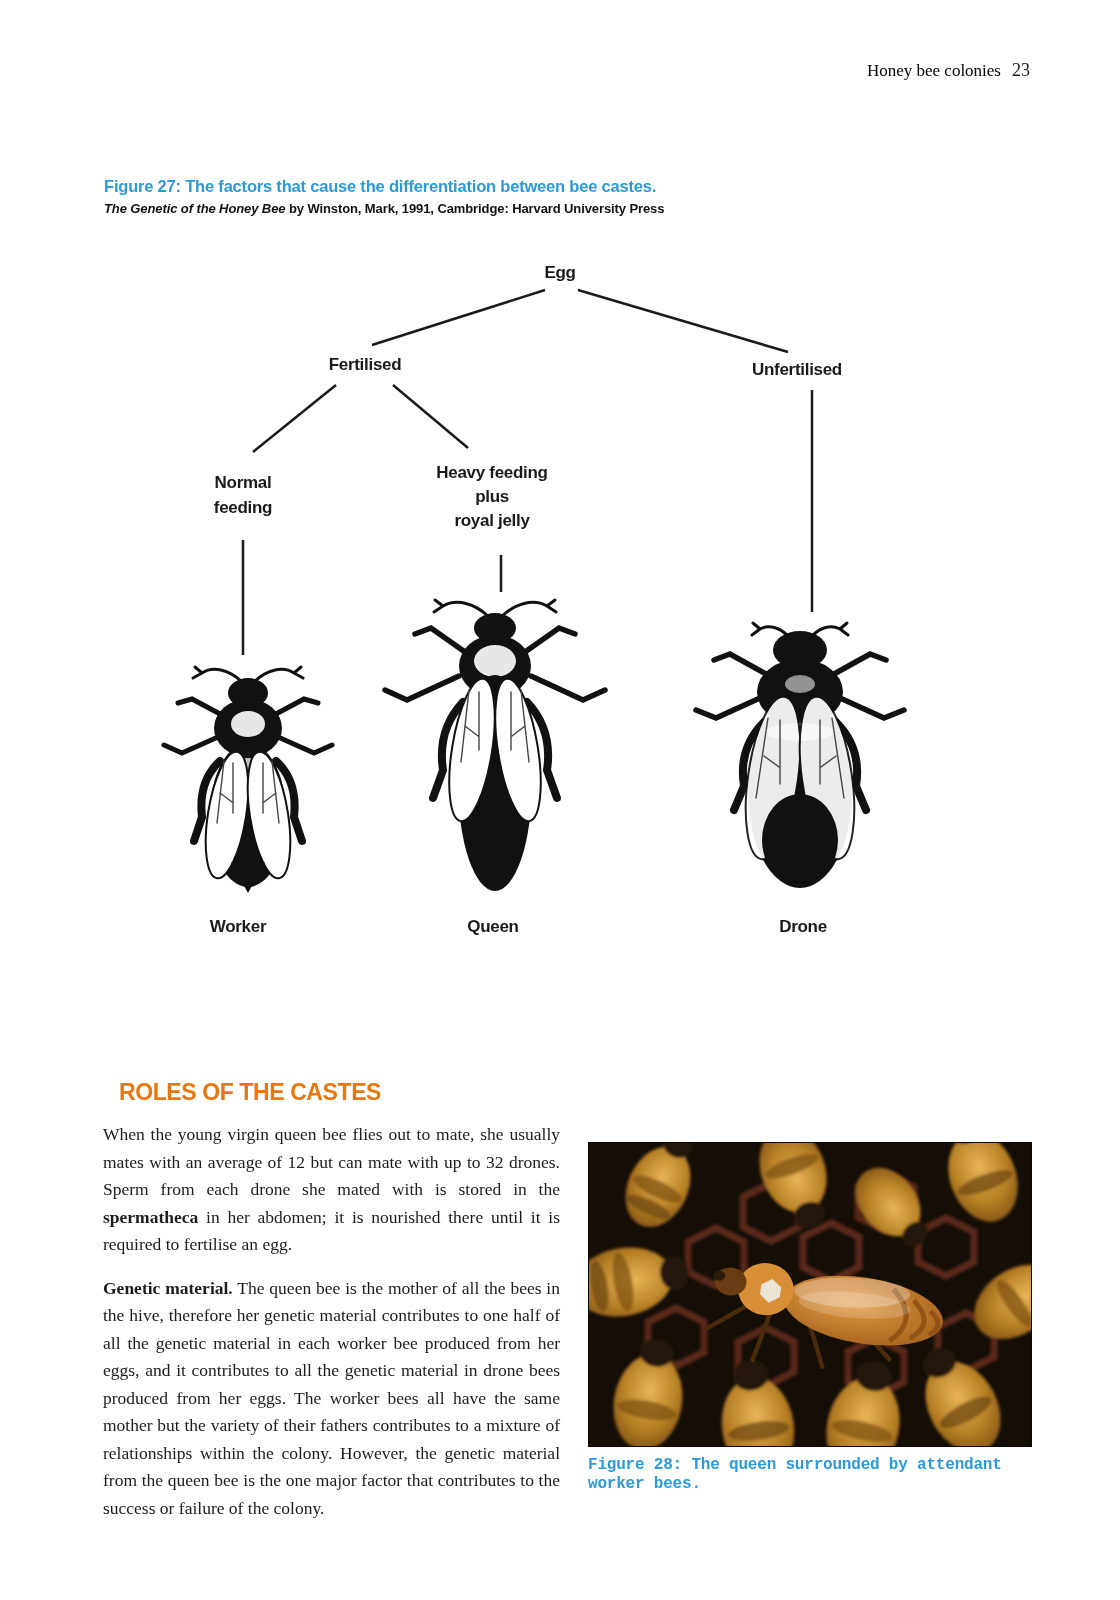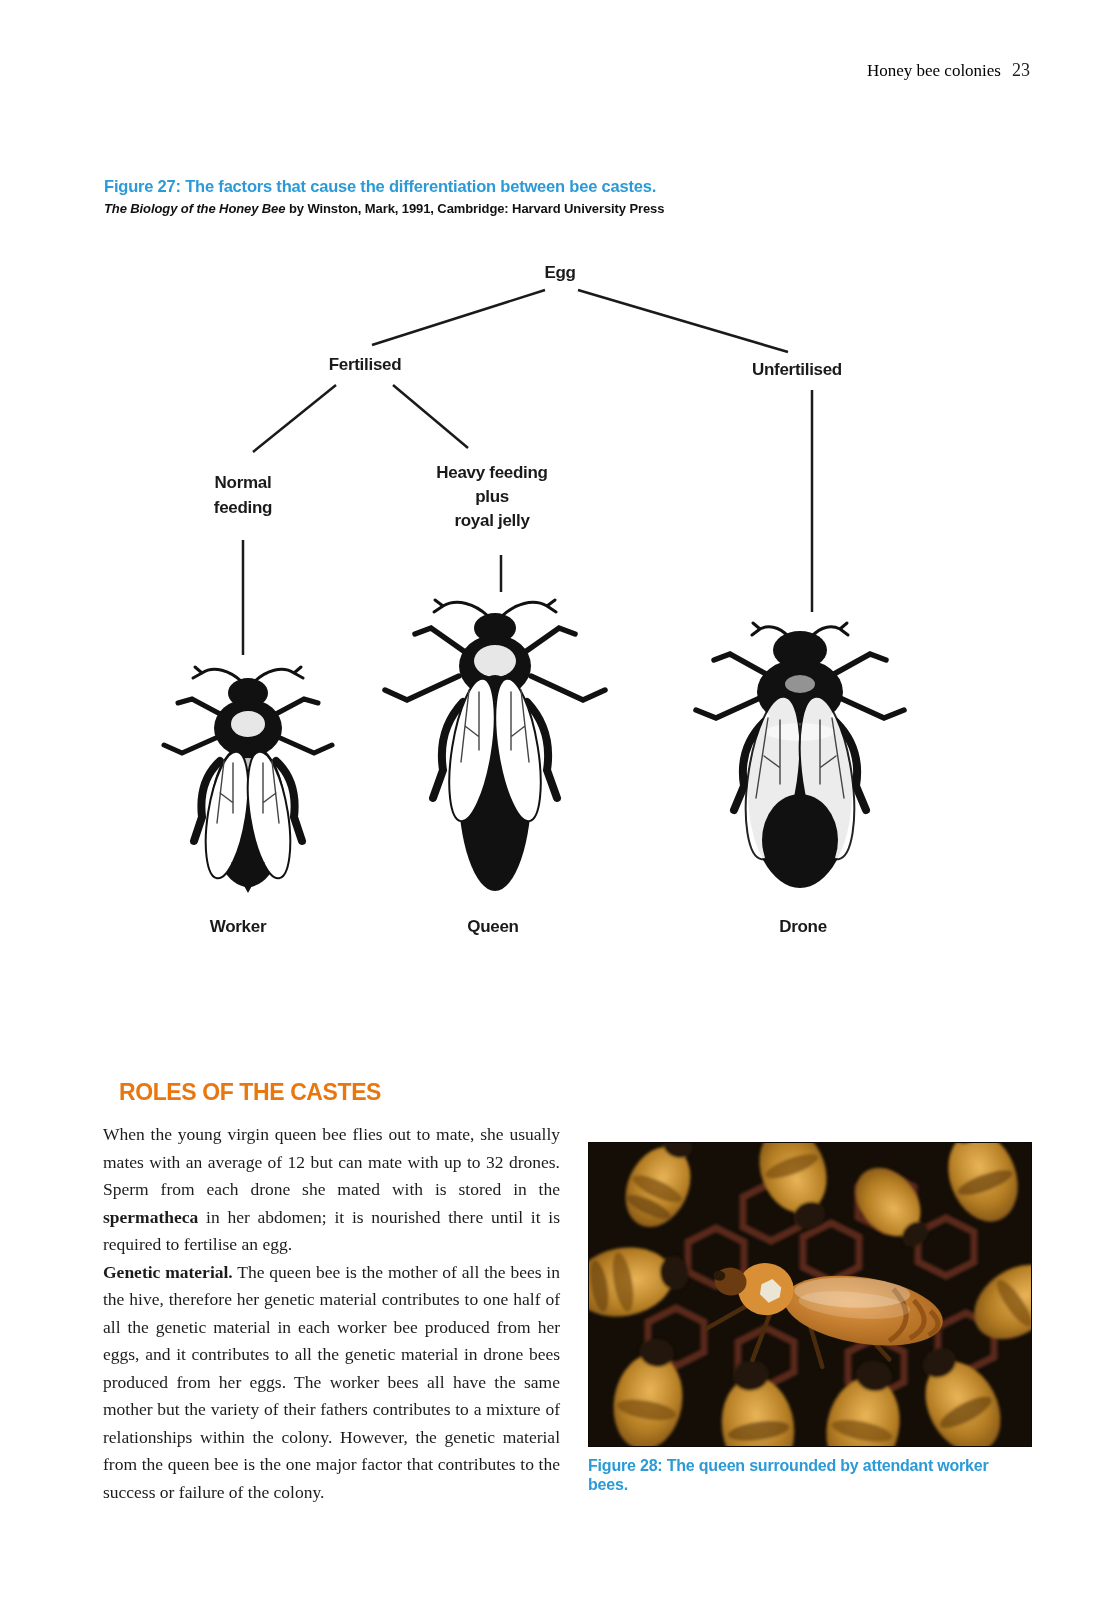--- a/index.html
+++ b/index.html
@@ -41,40 +41,40 @@
     font-size:23px; font-weight:bold; letter-spacing:-0.4px; line-height:1.1;
   }
   .roles-sub {
     margin:3px 0 10px 0; color:#E8770F; font-family:"Liberation Sans", sans-serif;
     font-size:17.5px; font-weight:bold; letter-spacing:-0.2px;
   }
   .body-par {
     margin:0; font-size:17.5px; line-height:27.5px; text-align:justify;
     text-justify:inter-word;
   }
-  .body-par + .body-par { }
+  .body-par + .body-par { margin-top:16px; }
   .body-par .b { font-weight:bold; }
 
   
   .fig28 { position:absolute; left:588px; top:1142px; width:444px; }
   .fig28 .photo { display:block; width:444px; height:305px; }
-  .fig28 .fig28-caption { margin-top:9px; font-size:16px; }
+  .fig28 .fig28-caption { margin-top:9px; font-size:16px;font-family:Liberation Mono, monospace; }
 </style>
 </head>
 <body>
 
 <div class="page">
 
   <div class="page-header">
     <span class="hdr-title">Honey bee colonies</span><span class="hdr-num">23</span>
   </div>
 
   <div class="fig27">
     <div class="cap-blue">Figure 27: The factors that cause the differentiation between bee castes.</div>
-    <div class="fig27-src"><span class="src-italic">The Biology of the Honey Bee</span><span> by Winston, Mark, 1991, Cambridge: Harvard University Press</span></div>
+    <div class="fig27-src"><span class="src-italic">The Genetic of the Honey Bee</span><span> by Winston, Mark, 1991, Cambridge: Harvard University Press</span></div>
   </div>
 
   <div class="diagram-wrap">
     <svg width="1120" height="720" viewBox="0 0 1120 720">
 
       <g stroke="#1a1a1a" stroke-width="2.5" fill="none">
         <path d="M545,50 L372,105"></path>
         <path d="M578,50 L788,112"></path>
         <path d="M336,145 L253,212"></path>
         <path d="M393,145 L468,208"></path>

